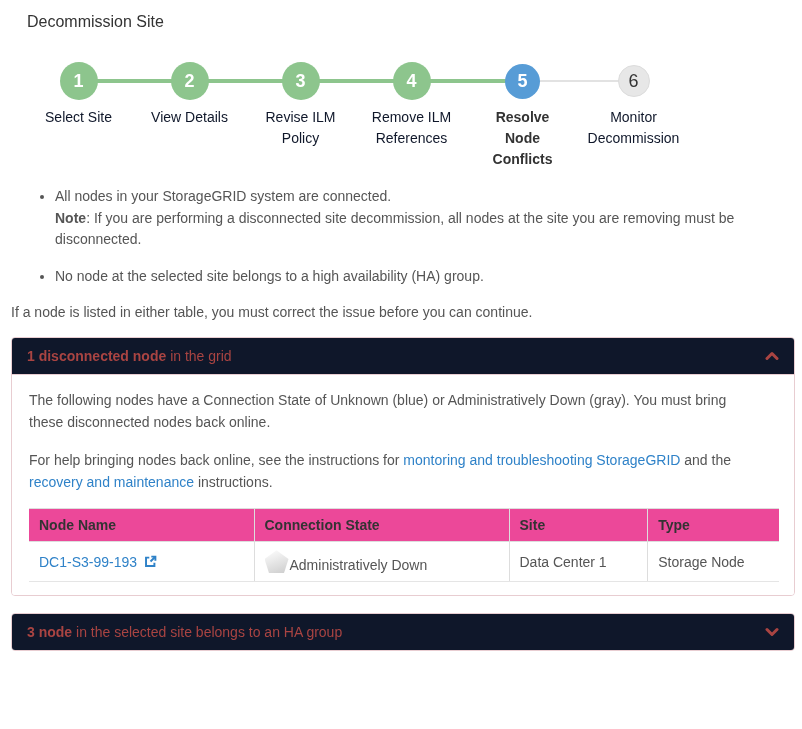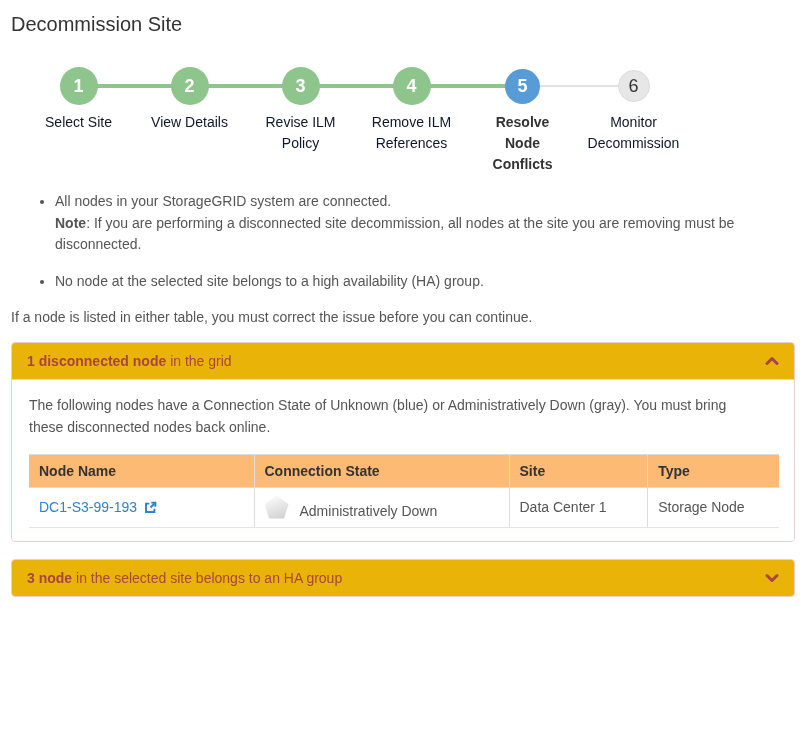--- a/index.html
+++ b/index.html
@@ -5,21 +5,21 @@
   * { margin:0; padding:0; box-sizing:border-box; }
   html,body { background:#fff; }
   body {
     width:802px; height:729px; overflow:hidden;
     font-family:"Liberation Sans","DejaVu Sans",sans-serif;
     font-size:14px; color:#555;
   }
   .page { padding:13px 7px 0 11px; }
 
   
-  .page-title { font-size:20px; font-weight:400; color:#333; margin-left:0; }
+  .page-title { font-size:16px; font-weight:400; color:#333; margin-left:16px; }
 
   
   .stepper { display:flex; margin:30px 0 0 12px; width:666px; }
   .step { width:111px; position:relative; display:flex; flex-direction:column; align-items:center; }
   .connector { position:absolute; right:50%; width:111px; background:#8dc58d; z-index:0; }
   .connector.green { height:4px; top:18px; }
   .connector.gray  { height:2px; top:19px; background:#e2e2e2; }
   .circle-wrap { height:40px; display:flex; align-items:center; justify-content:center; position:relative; z-index:1; }
   .circle { border-radius:50%; display:flex; align-items:center; justify-content:center; font-size:18px; }
   .step.complete .circle { width:38px; height:38px; background:#8dc58d; color:#fff; font-weight:700; }
@@ -31,41 +31,41 @@
   
   .intro-lead { margin-top:22px; }
   ul.checks { margin:16px 0 0 44px; }
   ul.checks li { margin-bottom:15px; line-height:1.55; }
   .note-label { font-weight:700; }
   .intro-footer { margin-top:16px; }
 
   
   .panel { border:1px solid #e8cdd1; border-radius:4px; margin-top:17px; }
   .panel-heading {
-    background:#eab308; color:#a94442; padding:10px 15px;
+    background:#0f172a; color:#a94442; padding:10px 15px;
     display:flex; align-items:center; justify-content:space-between;
     border-radius:3px; cursor:pointer;
   }
   .panel.expanded .panel-heading { border-bottom:1px solid #e8cdd1; border-radius:3px 3px 0 0; }
   .panel-title b { font-weight:700; }
   .chevron { display:inline-flex; }
   .panel-body { background:#fff; padding:14px 15px 13px 17px; border-radius:0 0 3px 3px; }
   .panel-body p { line-height:1.6; margin-bottom:15px; max-width:720px; }
   .panel-body a { color:#2f82c8; text-decoration:none; }
 
   
   table.nodes { width:100%; border-collapse:collapse; margin-top:3px; }
   table.nodes th, table.nodes td { text-align:left; padding:8px 10px; font-size:14px; }
-  table.nodes th { background:#fdba74; color:#333; font-weight:700;
+  table.nodes th { background:#ec4899; color:#333; font-weight:700;
     border-top:1px solid #ddd; border-bottom:1px solid #ddd; }
   table.nodes td { border-bottom:1px solid #e5e5e5; color:#555; }
   table.nodes th + th, table.nodes td + td { border-left:1px solid #ddd; }
   .col-name { width:30%; } .col-state { width:34%; } .col-site { width:18.5%; } .col-type { width:17.5%; }
   .node-link { color:#2f82c8; text-decoration:none; display:inline-flex; align-items:center; gap:7px; }
-  .state-cell { display:flex; align-items:flex-end; gap:11px; }
+  .state-cell { display:flex; align-items:flex-end; gap:1px; }
   .pentagon { width:24px; height:23px; flex:0 0 auto;
     clip-path:polygon(50% 0, 100% 38%, 81% 100%, 19% 100%, 0 38%);
     background:linear-gradient(160deg,#fafafa 10%,#cfcfcf 95%); }
 </style>
 </head>
 <body>
 
 <div class="page">
 
   <h1 class="page-title">Decommission Site</h1>
@@ -134,20 +134,21 @@
     <div class="panel-heading">
       <span class="panel-title"><b>1 disconnected node</b><span> in the grid</span></span>
       <span class="chevron">
         <svg width="14" height="10" viewBox="0 0 14 10">
             <path d="M2 7.5 L7 2.5 L12 7.5" stroke="#a94442" stroke-width="3" fill="none" stroke-linecap="round" stroke-linejoin="round"></path>
           </svg>
       </span>
     </div>
     <div class="panel-body">
       <p>The following nodes have a Connection State of Unknown (blue) or Administratively Down (gray). You must bring these disconnected nodes back online.</p>
+      <p><span>For help bringing nodes back online, see the instructions for </span><a href="#">montoring and troubleshooting StorageGRID</a><span> and the </span><a href="#">recovery and maintenance</a><span> instructions.</span></p>
 
       <table class="nodes">
         <thead>
           <tr>
             <th class="col-name">Node Name</th>
             <th class="col-state">Connection State</th>
             <th class="col-site">Site</th>
             <th class="col-type">Type</th>
           </tr>
         </thead>

